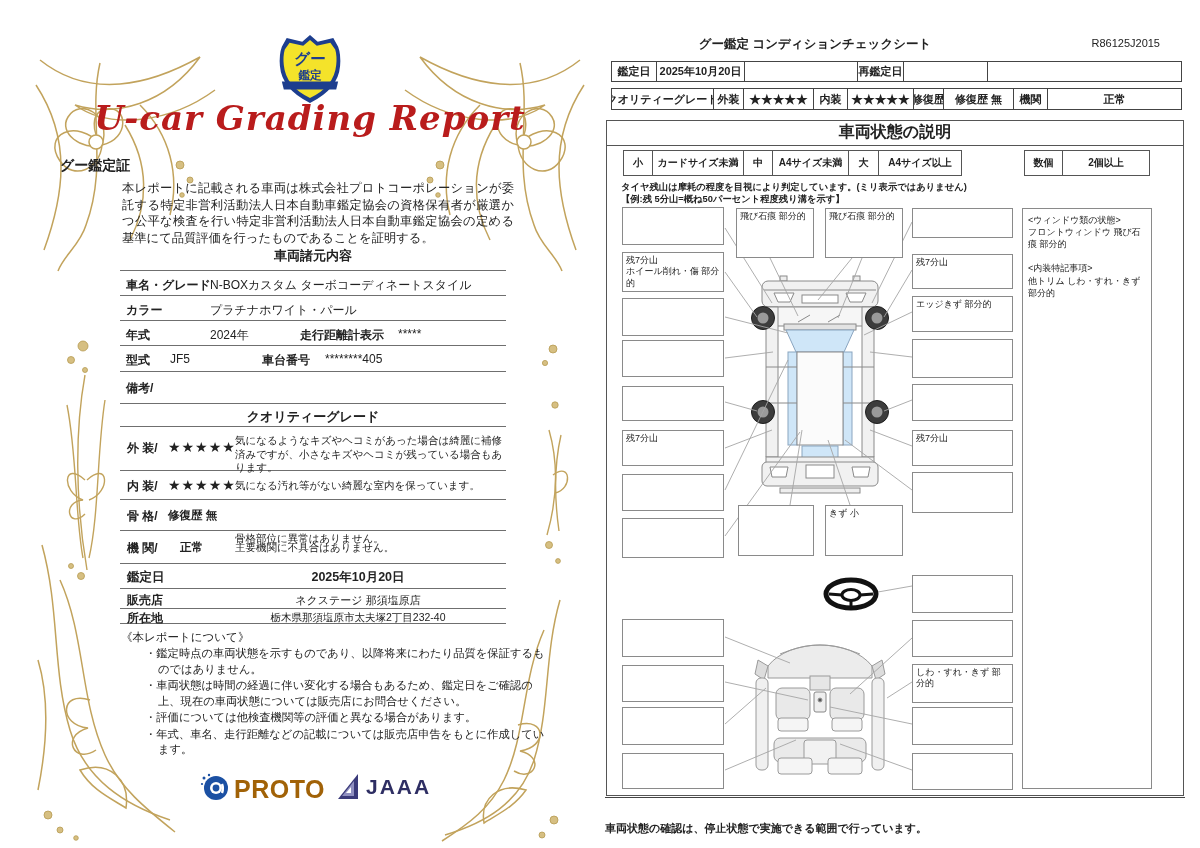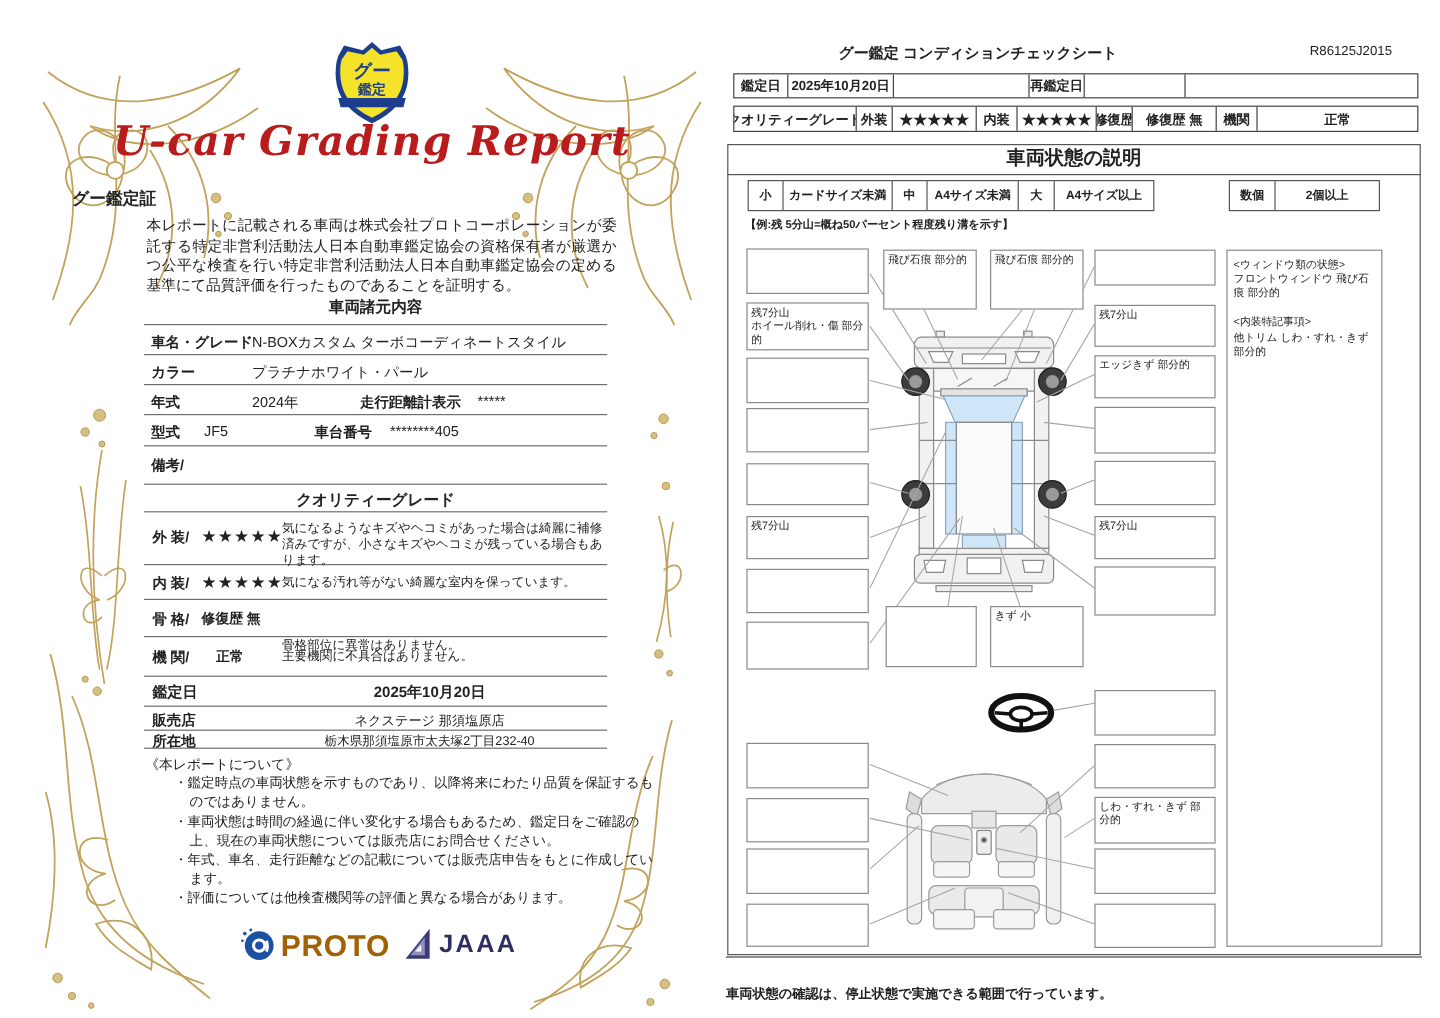--- a/index.html
+++ b/index.html
@@ -215,22 +215,22 @@
 <div class="cv" style="left:210px;top:569px;width:296px;text-align:center;font-size:12.5px;font-weight:bold;">2025年10月20日</div>
 <div class="cl" style="left:127px;top:592px;">販売店</div>
 <div class="cv" style="left:210px;top:593px;width:296px;text-align:center;font-size:11px;">ネクステージ 那須塩原店</div>
 <div class="cl" style="left:127px;top:610px;">所在地</div>
 <div class="cv" style="left:210px;top:611px;width:296px;text-align:center;font-size:10.5px;">栃木県那須塩原市太夫塚2丁目232-40</div>
 
 <div class="abs" style="left:121px;top:630px;font-size:11.5px;z-index:2;">《本レポートについて》</div>
 <div class="notes">
   <div>・鑑定時点の車両状態を示すものであり、以降将来にわたり品質を保証するものではありません。</div>
   <div>・車両状態は時間の経過に伴い変化する場合もあるため、鑑定日をご確認の上、現在の車両状態については販売店にお問合せください。</div>
+  <div>・評価については他検査機関等の評価と異なる場合があります。</div>
   <div>・年式、車名、走行距離などの記載については販売店申告をもとに作成しています。</div>
-  <div>・評価については他検査機関等の評価と異なる場合があります。</div>
 </div>
 
 <svg class="abs" style="left:200px;top:772px;z-index:2;" width="30" height="30" viewBox="0 0 30 30">
   <circle cx="16" cy="16" r="12" fill="#1b50a3"></circle>
   <path d="M10,16 A6,6 0 1 1 22,16 A6,6 0 0 1 10,16 Z" fill="#fff"></path>
   <circle cx="16" cy="16" r="3.4" fill="#1b50a3"></circle>
   <path d="M22,12 A12,12 0 0 1 22,21" stroke="#fff" stroke-width="2.4" fill="none"></path>
   <circle cx="4" cy="6" r="1.5" fill="#1b50a3"></circle>
     <circle cx="9" cy="3" r="1.2" fill="#1b50a3"></circle>
     <circle cx="2" cy="12" r="1.1" fill="#1b50a3"></circle>
@@ -277,20 +277,21 @@
   <div class="c" style="width:76px;">A4サイズ未満</div>
   <div class="c" style="width:30px;">大</div>
   <div class="c" style="flex:1;">A4サイズ以上</div>
 </div>
 <div class="szrow" style="left:1024px;top:150px;width:126px;height:26px;">
   <div class="c" style="width:38px;">数個</div>
   <div class="c" style="flex:1;">2個以上</div>
 </div>
 
 <div class="tirenote">
+  <div>タイヤ残山は摩耗の程度を目視により判定しています。(ミリ表示ではありません)</div>
   <div>【例:残 5分山=概ね50パーセント程度残り溝を示す】</div>
 </div>
 
 <svg class="abs" style="left:750px;top:262px;z-index:1;" width="140" height="245" viewBox="0 0 140 245">
   <g stroke="#8a8a8a" stroke-width="1">
     <rect x="30" y="14" width="7" height="5" fill="#eee"></rect>
     <rect x="103" y="14" width="7" height="5" fill="#eee"></rect>
     <rect x="12" y="19" width="116" height="26" rx="6" fill="#f1f1f1"></rect>
     <line x1="14" y1="28" x2="126" y2="28"></line>
     <polygon points="24,31 44,31 40,40 28,40" fill="#fff"></polygon>

